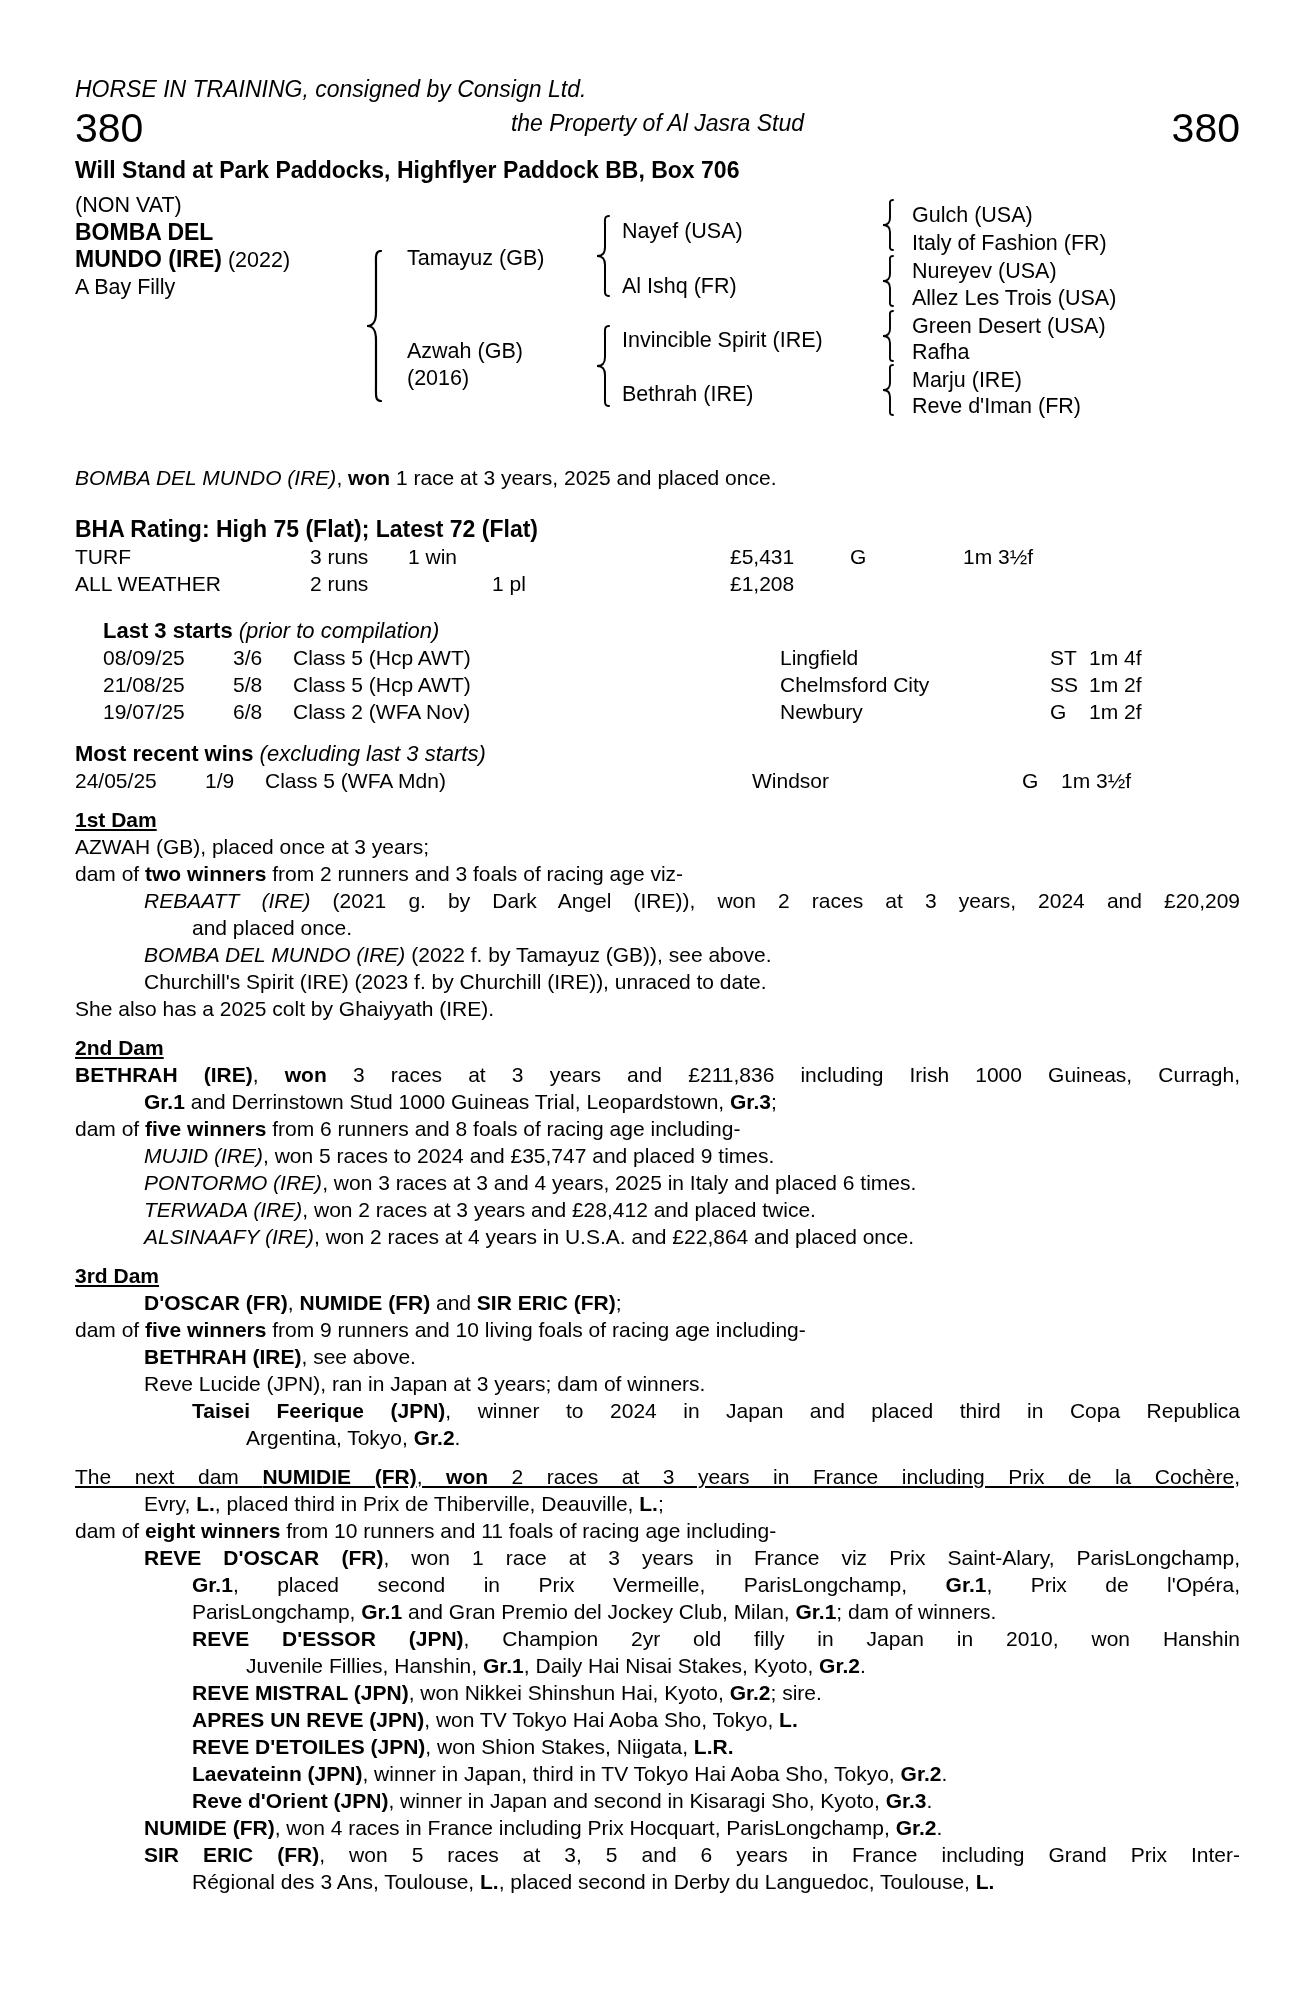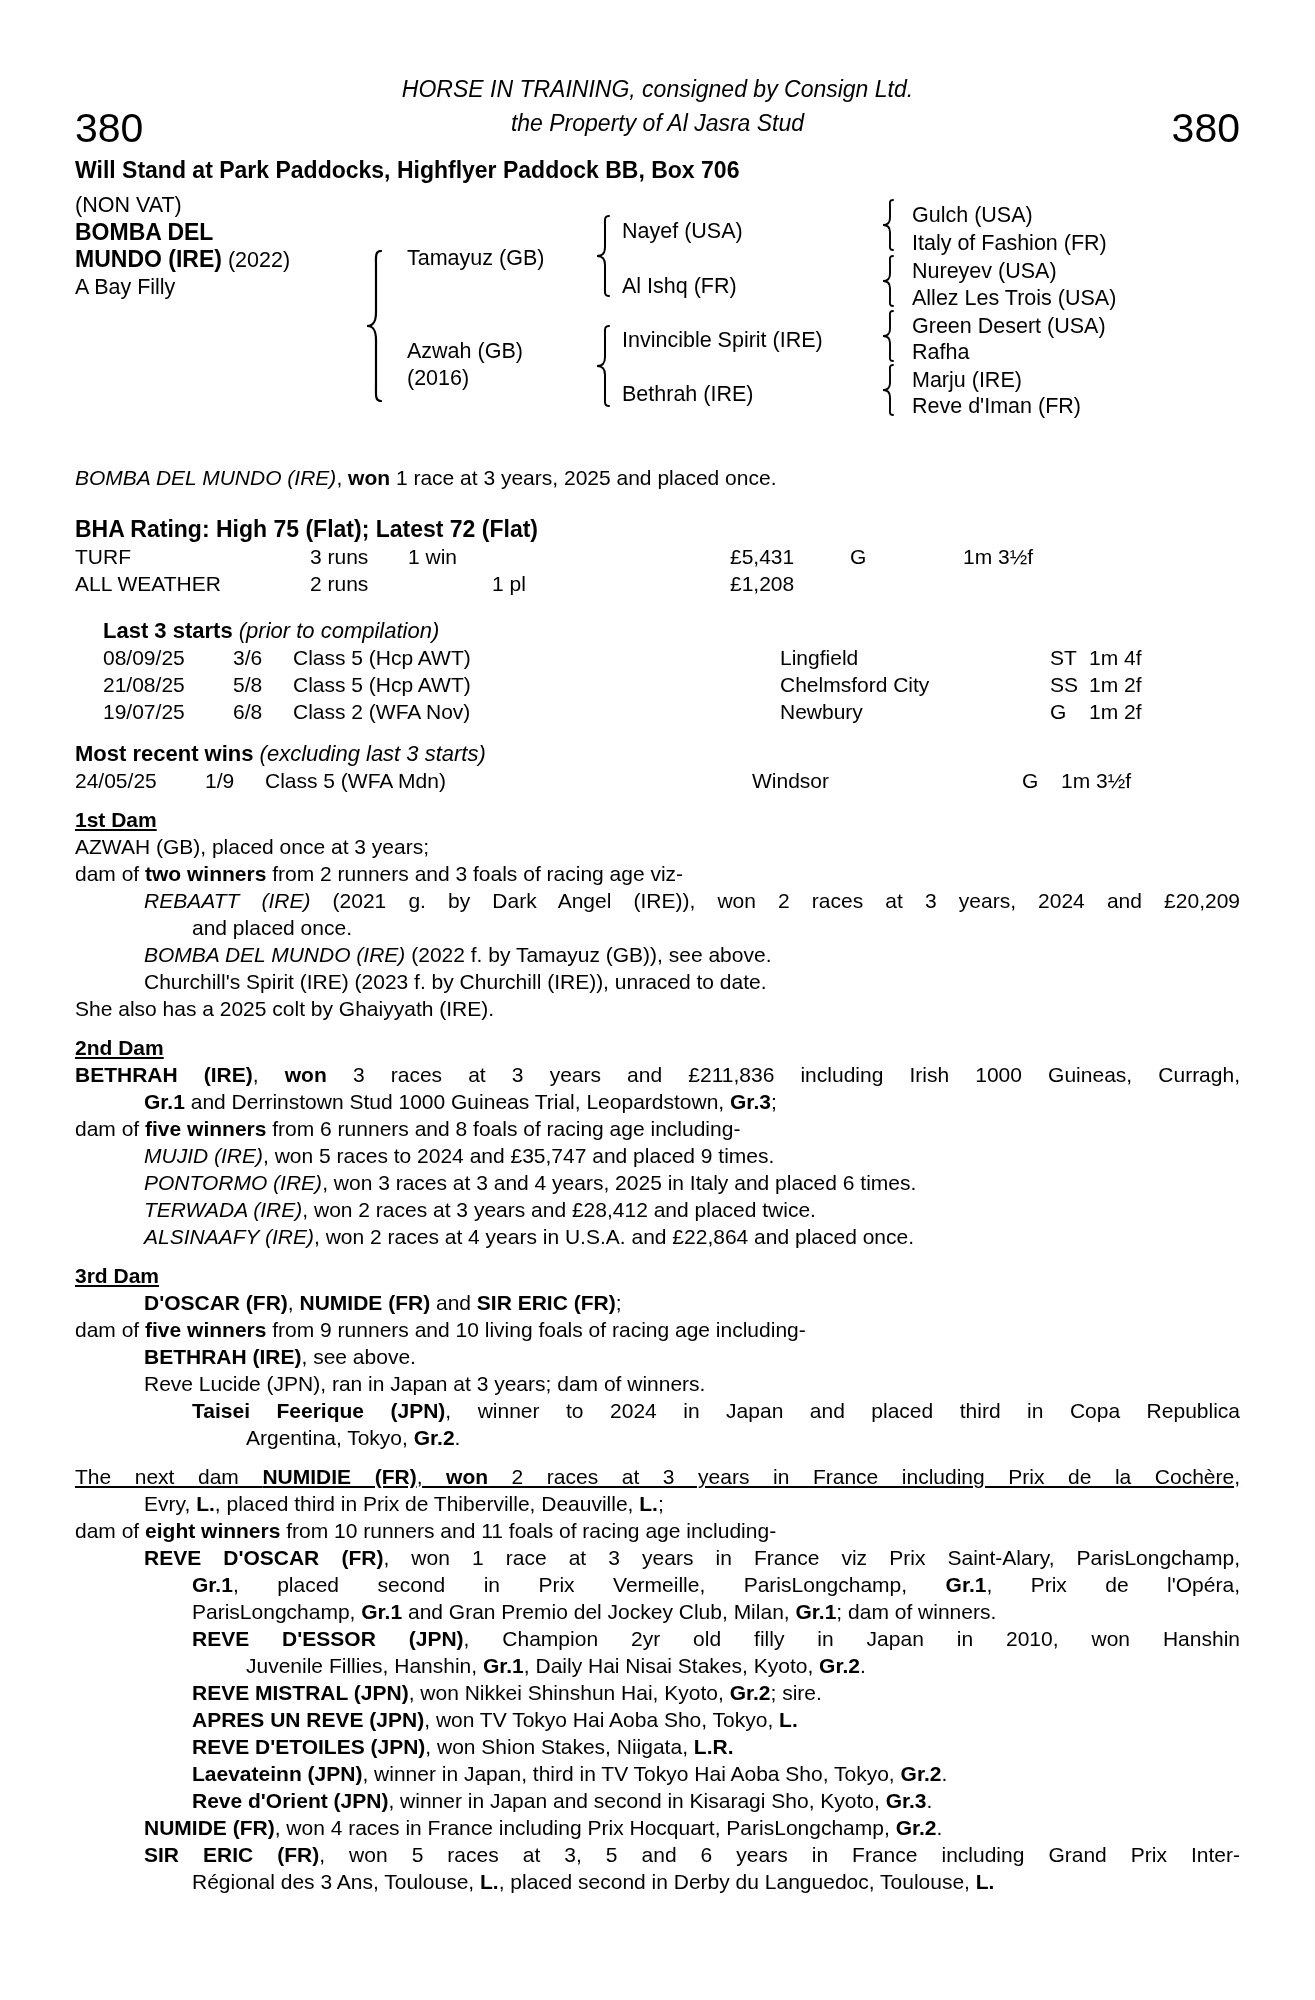--- a/index.html
+++ b/index.html
@@ -6,21 +6,21 @@
   html,body{margin:0;padding:0;background:#ffffff;}
   .page{
     position:relative; width:1315px; height:2000px; box-sizing:border-box;
     padding:76px 75px 0 75px; background:#fff; color:#000;
     font-family:"Liberation Sans", sans-serif; font-size:21px; line-height:27px;
     overflow:hidden;
   }
   .b{font-weight:700;} .i{font-style:italic;}
   
   .hdr{position:relative;}
-  .consign{text-align:center; font-style:italic; font-size:23px; line-height:26px;}
+  .consign{text-align:left; font-style:italic; font-size:23px; line-height:26px;}
   .lot{position:absolute; top:32px; font-size:41px; font-weight:400; line-height:1;}
   .lot-left{left:0;} .lot-right{right:0;}
   .property{text-align:center; font-style:italic; font-size:23px; line-height:26px; margin-top:8px;}
   .stand{font-weight:700; font-size:23px; line-height:28px; margin-top:20px;}
   
   .pedigree{position:relative; height:258px; margin-top:8px; font-size:21.5px;}
   .ped{position:absolute; white-space:nowrap; line-height:27px;}
   .subject{left:0; top:62; width:300px;}
   .subject .nm{font-weight:700; font-size:23px;}
   .subject .yr{font-weight:400; font-size:21.5px;}

